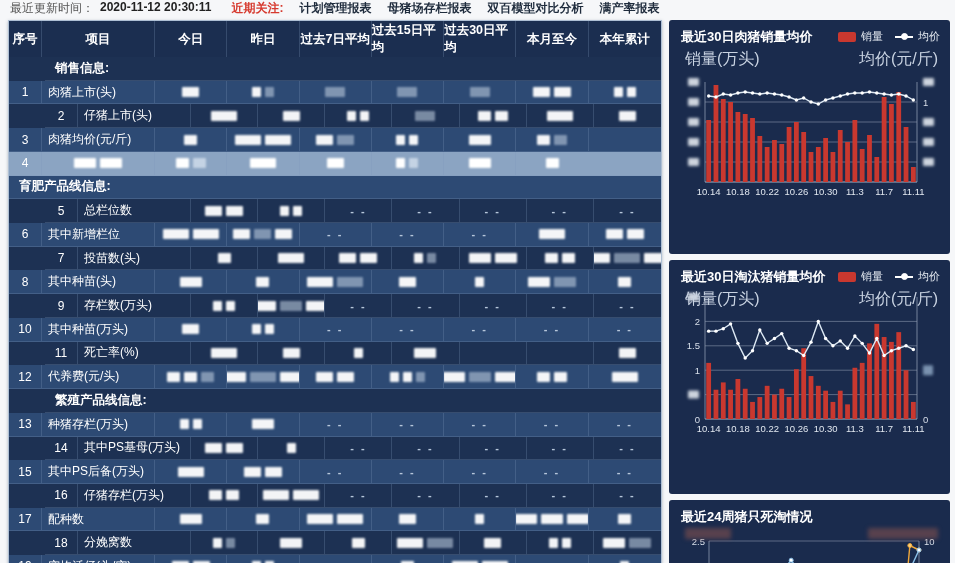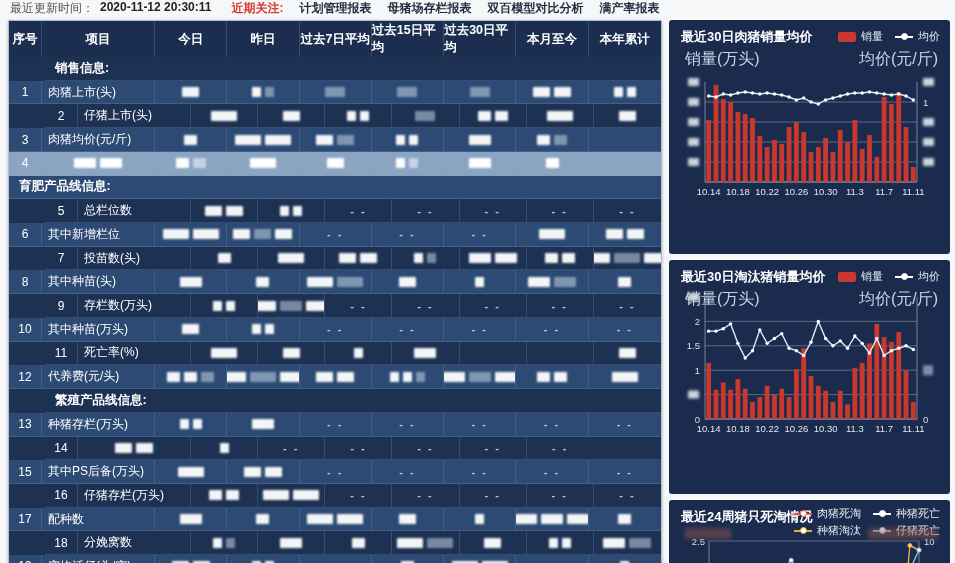--- a/index.html
+++ b/index.html
@@ -440,20 +440,21 @@
           </div>
           <div class="tc">
             <span class="dash">- -</span>
           </div>
           <div class="tc">
             <span class="dash">- -</span>
           </div>
         </div>
         <div class="trow data grid dark">
           <div class="tc">14</div>
+          <div class="tc lbl">其中PS基母(万头)</div>
           <div class="tc">
             <span class="rb" style="width: 17px;"></span>
             <span class="rb" style="width: 17px;"></span>
           </div>
           <div class="tc">
             <span class="rb" style="width: 9px;"></span>
           </div>
           <div class="tc">
             <span class="dash">- -</span>
           </div>
@@ -803,38 +804,20 @@
           <text x="98.13793103448276" y="172" text-anchor="middle" font-size="9.5" fill="#e2e8f0">10.22</text>
           <text x="127.37931034482759" y="172" text-anchor="middle" font-size="9.5" fill="#e2e8f0">10.26</text>
           <text x="156.62068965517244" y="172" text-anchor="middle" font-size="9.5" fill="#e2e8f0">10.30</text>
           <text x="185.86206896551724" y="172" text-anchor="middle" font-size="9.5" fill="#e2e8f0">11.3</text>
           <text x="215.1034482758621" y="172" text-anchor="middle" font-size="9.5" fill="#e2e8f0">11.7</text>
           <text x="244.34482758620692" y="172" text-anchor="middle" font-size="9.5" fill="#e2e8f0">11.11</text>
         </svg>
     </div>
     <div class="card c3">
       <div class="c-title">最近24周猪只死淘情况</div>
-      <div class="legend3" id="leg2">
-          <span class="lg-item">
-            <span class="sw-line" style="background: rgb(228, 87, 74); border-color: rgb(228, 87, 74);"></span>
-            <span>肉猪死淘</span>
-          </span>
-          <span class="lg-item">
-            <span class="sw-line" style="background: rgb(255, 255, 255); border-color: rgb(255, 255, 255);"></span>
-            <span>种猪死亡</span>
-          </span>
-          <span class="lg-item">
-            <span class="sw-line" style="background: rgb(242, 169, 59); border-color: rgb(242, 169, 59);"></span>
-            <span>种猪淘汰</span>
-          </span>
-          <span class="lg-item">
-            <span class="sw-line" style="background: rgb(139, 192, 232); border-color: rgb(139, 192, 232);"></span>
-            <span>仔猪死亡</span>
-          </span>
-        </div>
       <span class="axblur l"></span>
       <span class="axblur r"></span>
       <svg id="svg2" width="281" height="260">
           <line x1="40" y1="41" x2="250" y2="41" stroke="rgba(200,210,225,.38)" stroke-width="1"></line>
           <line x1="40" y1="71" x2="250" y2="71" stroke="rgba(200,210,225,.38)" stroke-width="1"></line>
           <line x1="40" y1="101" x2="250" y2="101" stroke="rgba(200,210,225,.38)" stroke-width="1"></line>
           <line x1="40" y1="41" x2="40" y2="260" stroke="#8e9bb0" stroke-width="0.8"></line>
           <line x1="250" y1="41" x2="250" y2="260" stroke="#8e9bb0" stroke-width="0.8"></line>
           <text x="36" y="44.5" text-anchor="end" font-size="9.5" fill="#d8dfea">2.5</text>
           <text x="36" y="74.5" text-anchor="end" font-size="9.5" fill="#d8dfea">2</text>

